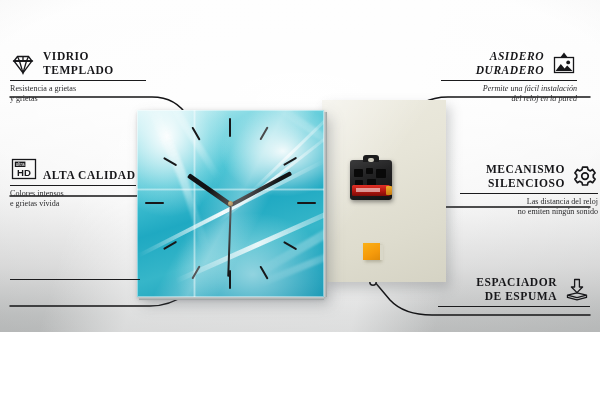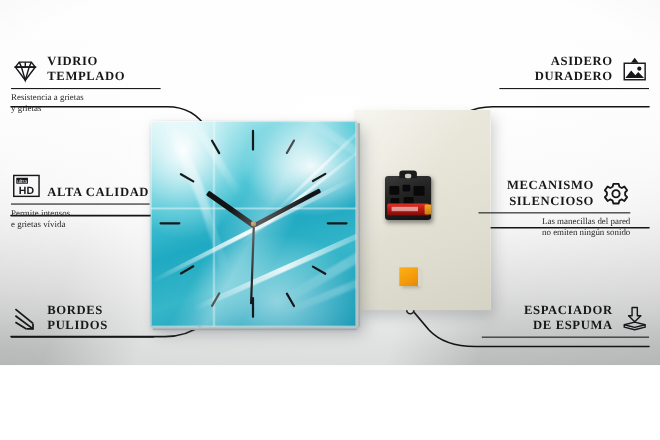--- a/index.html
+++ b/index.html
@@ -217,77 +217,67 @@
           <text x="14" y="20.3" font-family="Liberation Sans, sans-serif" font-size="9.6" font-weight="bold" fill="#17171a" text-anchor="middle">HD</text>
         </svg>
       </span>
       <span class="title">
         <br>
         <span>ALTA CALIDAD</span>
       </span>
     </div>
     <div class="rule" style="width:126px;"></div>
     <div class="sub">
-      <span>Permite intensos</span><br>
+      <span>Colores intensos</span><br>
       <span>e grietas vívida</span>
     </div>
   </div>
 
   <div class="feat left" style="left:10px;top:276px;width:130px;">
-    <div class="hdr">
-      <span class="icon">
-        <svg viewBox="0 0 26 26" width="26" height="26" fill="none" stroke="#17171a" stroke-width="1.6">
-          <path d="M4 4 L20 17"></path>
-          <path d="M4 10 L20 22"></path>
-          <path d="M4 16 L14 22"></path>
-          <path d="M20 17 L20 22 L14 22"></path>
-        </svg>
-      </span>
-      <span class="title">
-        <span>BORDES</span><br>
-        <span>PULIDOS</span>
-      </span>
-    </div>
     <div class="rule" style="width:130px;"></div>
   </div>
 
-  <div class="feat right" style="left:454px;top:50px;width:136px;">
+  <div class="feat right" style="left:441px;top:50px;width:136px;font-style:italic;">
     <div class="hdr">
       <span class="title">
         <span>ASIDERO</span><br>
         <span>DURADERO</span>
       </span>
       <span class="icon">
         <svg viewBox="0 0 26 26" width="26" height="26" fill="none" stroke="#17171a" stroke-width="1.3">
           <path d="M13 1.5 L9.6 6 L16.4 6 Z" fill="#17171a" stroke="none"></path>
           <rect x="3.5" y="6.5" width="19" height="15"></rect>
           <circle cx="17.2" cy="11.4" r="1.9" fill="#17171a" stroke="none"></circle>
           <path d="M4.5 20 L9.8 13 L13.6 17.4 L16.2 14.4 L21.5 20 Z" fill="#17171a" stroke="none"></path>
         </svg>
       </span>
     </div>
     <div class="rule" style="width:136px;"></div>
-  </div>
-
-  <div class="feat right" style="left:435px;top:163px;width:138px;">
+    <div class="sub">
+      <span>Permite una fácil instalación</span><br>
+      <span>del reloj en la pared</span>
+    </div>
+  </div>
+
+  <div class="feat right" style="left:460px;top:163px;width:138px;">
     <div class="hdr">
       <span class="title">
         <span>MECANISMO</span><br>
         <span>SILENCIOSO</span>
       </span>
       <span class="icon">
         <svg viewBox="0 0 26 26" width="26" height="26" fill="none" stroke="#17171a" stroke-width="1.7">
           <path d="M10.6 3.2 L15.4 3.2 L16.1 5.8 L18.3 6.9 L20.6 5.5 L23.1 9 L21.3 10.9 L21.3 13.3 L23.1 15.2 L20.6 18.7 L18.3 17.3 L16.1 18.4 L15.4 21 L10.6 21 L9.9 18.4 L7.7 17.3 L5.4 18.7 L2.9 15.2 L4.7 13.3 L4.7 10.9 L2.9 9 L5.4 5.5 L7.7 6.9 L9.9 5.8 Z" stroke-linejoin="round"></path>
           <circle cx="13" cy="12.1" r="3.3"></circle>
         </svg>
       </span>
     </div>
     <div class="rule" style="width:138px;"></div>
     <div class="sub">
-      <span>Las manecillas del pared</span><br>
+      <span>Las distancia del reloj</span><br>
       <span>no emiten ningún sonido</span>
     </div>
   </div>
 
   <div class="feat right" style="left:438px;top:276px;width:152px;">
     <div class="hdr">
       <span class="title">
         <span>ESPACIADOR</span><br>
         <span>DE ESPUMA</span>
       </span>

